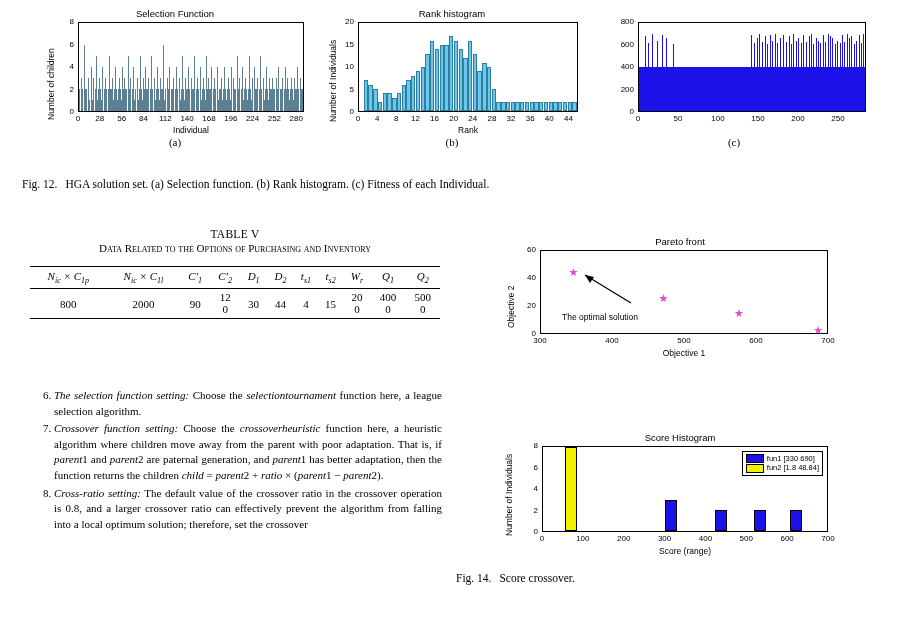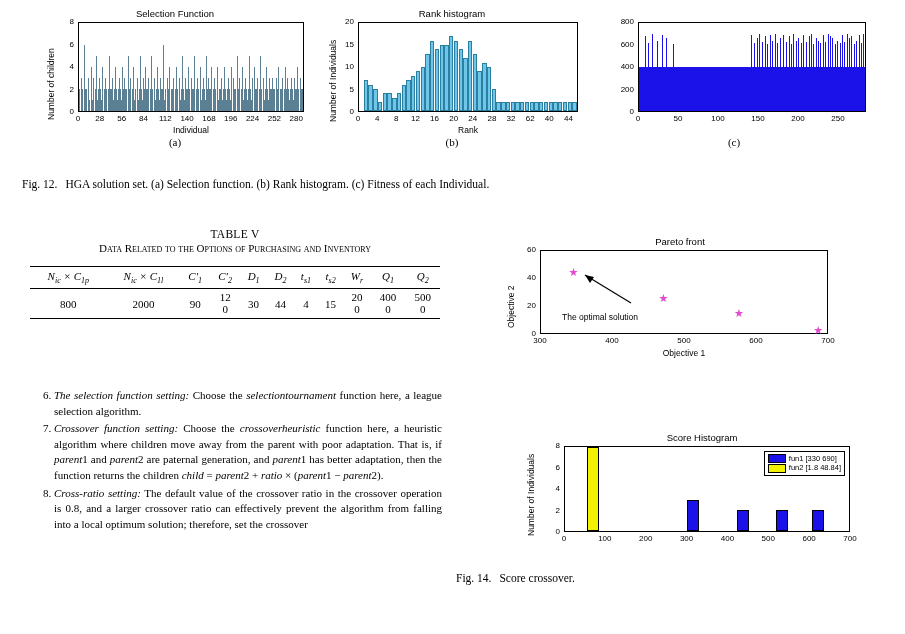--- a/index.html
+++ b/index.html
@@ -71,21 +71,21 @@
     position:absolute;left:30px;top:388px;width:412px;
     font-size:11px;line-height:1.42;text-align:justify;
     font-family:"Liberation Serif", serif;
   }
   #bodytext li{margin-bottom:2px;}
   #bodytext ol{margin:0;padding-left:24px;}
   .it{font-style:italic;}
 
   
   #fig13{position:absolute;left:500px;top:236px;width:360px;height:130px;}
-  #fig14{position:absolute;left:522px;top:432px;width:360px;height:132px;}
+  #fig14{position:absolute;left:500px;top:432px;width:360px;height:132px;}
   .star{position:absolute;color:#e24ad0;font-size:11px;line-height:11px;}
   .annot{
     position:absolute;font-family:"Liberation Sans", sans-serif;font-size:8.5px;
     white-space:nowrap;
   }
   .legendbox{
     position:absolute;border:1px solid #000;background:#fff;padding:2px 3px;
     font-family:"Liberation Sans", sans-serif;font-size:7.5px;line-height:1.25;
   }
   .legrow{display:flex;align-items:center;gap:3px;white-space:nowrap;}
@@ -425,21 +425,21 @@
       <div id="xt-b">
           <div class="tick xtick" style="left: 22px; top: 106px; width: 28px;">0</div>
           <div class="tick xtick" style="left: 41.1304px; top: 106px; width: 28px;">4</div>
           <div class="tick xtick" style="left: 60.2609px; top: 106px; width: 28px;">8</div>
           <div class="tick xtick" style="left: 79.3913px; top: 106px; width: 28px;">12</div>
           <div class="tick xtick" style="left: 98.5217px; top: 106px; width: 28px;">16</div>
           <div class="tick xtick" style="left: 117.652px; top: 106px; width: 28px;">20</div>
           <div class="tick xtick" style="left: 136.783px; top: 106px; width: 28px;">24</div>
           <div class="tick xtick" style="left: 155.913px; top: 106px; width: 28px;">28</div>
           <div class="tick xtick" style="left: 175.043px; top: 106px; width: 28px;">32</div>
-          <div class="tick xtick" style="left: 194.174px; top: 106px; width: 28px;">62</div>
+          <div class="tick xtick" style="left: 194.174px; top: 106px; width: 28px;">36</div>
           <div class="tick xtick" style="left: 213.304px; top: 106px; width: 28px;">40</div>
           <div class="tick xtick" style="left: 232.435px; top: 106px; width: 28px;">44</div>
         </div>
       <div class="xlab" style="left:36px;top:117px;width:220px;">Rank</div>
       <div class="caption-sub" style="left:0;top:128px;">(b)</div>
     </div>
 
     <div class="panel" style="left:558px;width:272px;">
       <div class="plotbox" id="box-c" style="left:40px;top:14px;width:228px;height:90px;">
         <div class="bars" id="bars-c">
@@ -874,19 +874,20 @@
     <div id="xt-s">
         <div class="tick xtick" style="left: 28px; top: 102px; width: 28px;">0</div>
         <div class="tick xtick" style="left: 68.8571px; top: 102px; width: 28px;">100</div>
         <div class="tick xtick" style="left: 109.714px; top: 102px; width: 28px;">200</div>
         <div class="tick xtick" style="left: 150.571px; top: 102px; width: 28px;">300</div>
         <div class="tick xtick" style="left: 191.429px; top: 102px; width: 28px;">400</div>
         <div class="tick xtick" style="left: 232.286px; top: 102px; width: 28px;">500</div>
         <div class="tick xtick" style="left: 273.143px; top: 102px; width: 28px;">600</div>
         <div class="tick xtick" style="left: 314px; top: 102px; width: 28px;">700</div>
       </div>
+    <div class="xlab" style="left:42px;top:114px;width:286px;">Score (range)</div>
   </div>
 
   <div class="figcap" style="left:456px;top:572px;width:400px;">
     <span class="lbl">Fig. 14.</span><span>Score crossover.</span>
   </div>
 
 </div>
 
 </body></html>

